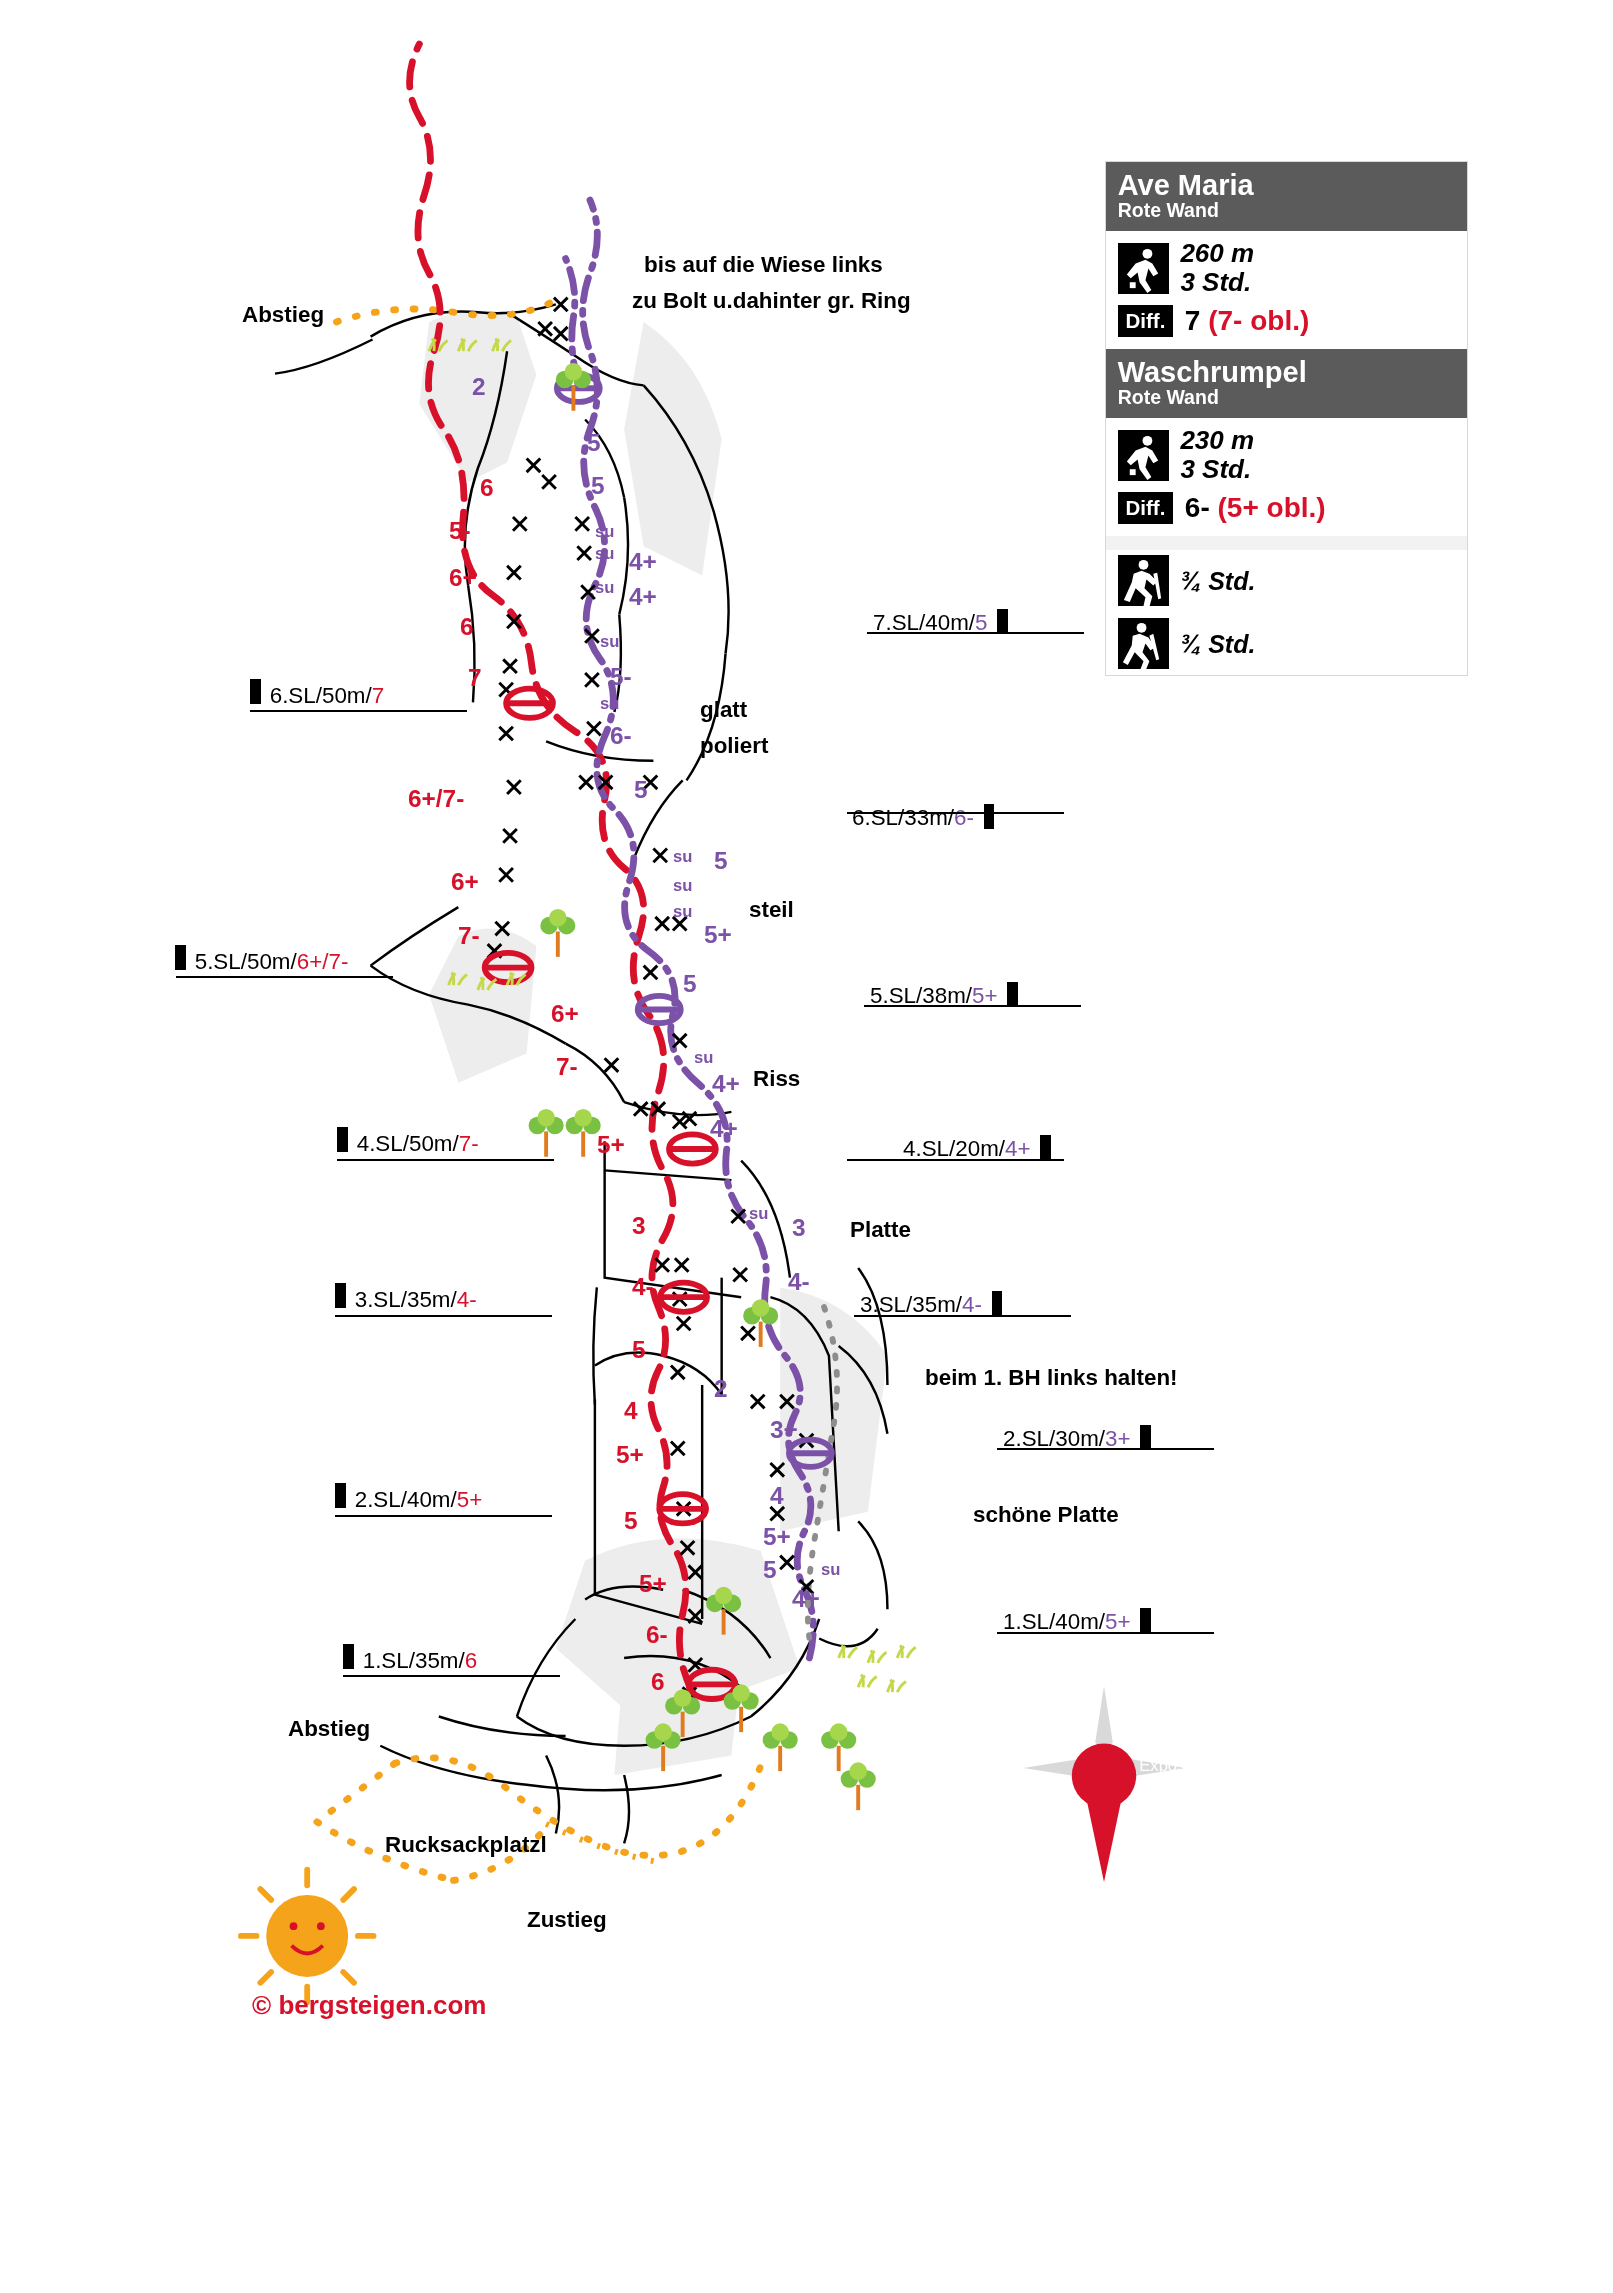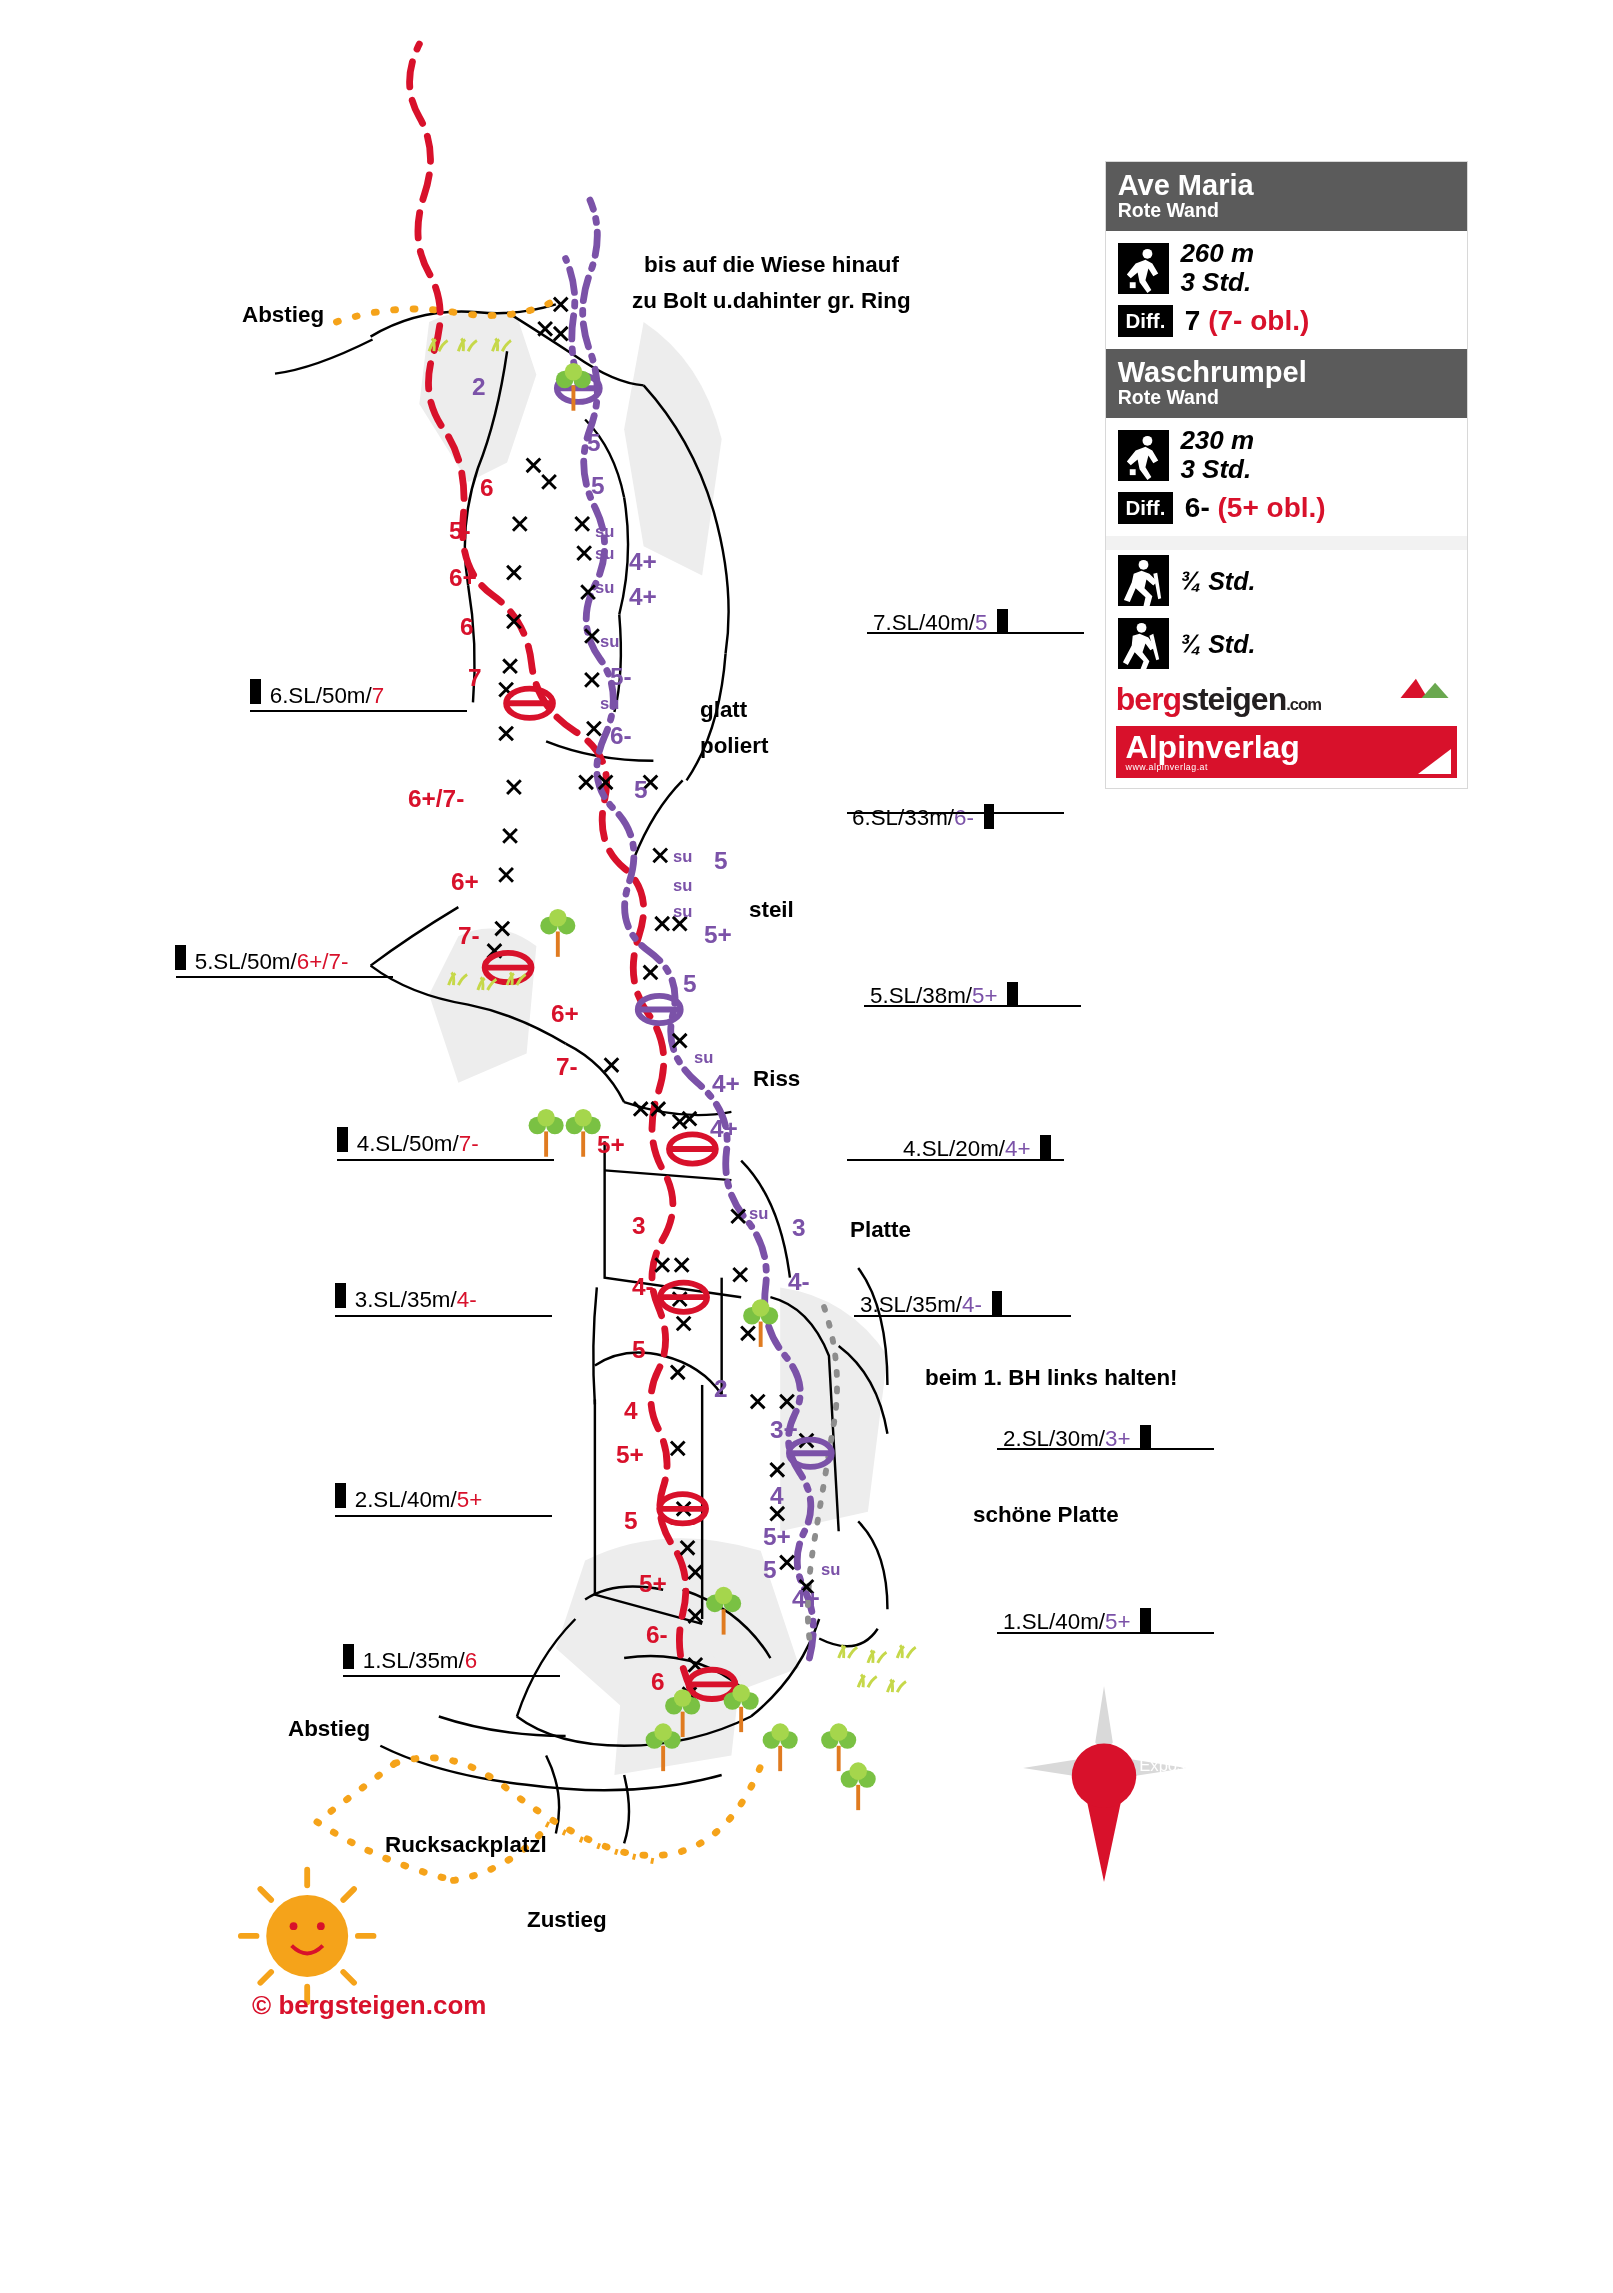--- a/index.html
+++ b/index.html
@@ -354,37 +354,23 @@
           <g fill="#fff">
             <circle cx="24" cy="10" r="5"></circle>
             <path d="M22 16 l9 4 l7 10 l-5 3 l-5 -7 l-3 9 l7 9 l-4 10 l-5 -2 l3 -8 l-9 -9 l-7 13 l-5 -3 l9 -17 l1 -10z"></path>
             <path d="M36 16 l6 26 l-3 1 l-7 -25z"></path>
           </g>
         </svg>
     </div>
     <div class="stats">¾ Std.</div>
   </div>
 
-  <div class="logos">
-    <div class="logo-bs">
-      <svg width="55" height="25" viewBox="0 0 56 26" style="position:absolute;right:3.9px;top:-5.9px">
-          <path d="M2 24 L18 4 L30 24z" fill="#d8112b"></path>
-          <path d="M24 24 L38 8 L52 24z" fill="#6aa84f"></path>
-        </svg>
-      <span class="b1">berg</span><span class="b2">steigen</span><span class="dot">.com</span>
-    </div>
-    <div class="logo-av">
-      <span>Alpinverlag</span>
-      <span class="sub">www.alpinverlag.at</span>
-      <span class="tri"></span>
-    </div>
-  </div>
 </div>
 
-<div class="lbl t-note" style="left:644px;top:252px">bis auf die Wiese hinauf</div>
+<div class="lbl t-note" style="left:644px;top:252px">bis auf die Wiese links</div>
 <div class="lbl t-note" style="left:632px;top:288px">zu Bolt u.dahinter gr. Ring</div>
 <div class="lbl t-note" style="left:242px;top:302px">Abstieg</div>
 <div class="lbl t-note" style="left:700px;top:697px">glatt</div>
 <div class="lbl t-note" style="left:700px;top:733px">poliert</div>
 <div class="lbl t-note" style="left:749px;top:897px">steil</div>
 <div class="lbl t-note" style="left:753px;top:1066px">Riss</div>
 <div class="lbl t-note" style="left:850px;top:1217px">Platte</div>
 <div class="lbl t-note" style="left:925px;top:1365px">beim 1. BH links halten!</div>
 <div class="lbl t-note" style="left:973px;top:1502px">schöne Platte</div>
 <div class="lbl t-note" style="left:288px;top:1716px">Abstieg</div>

